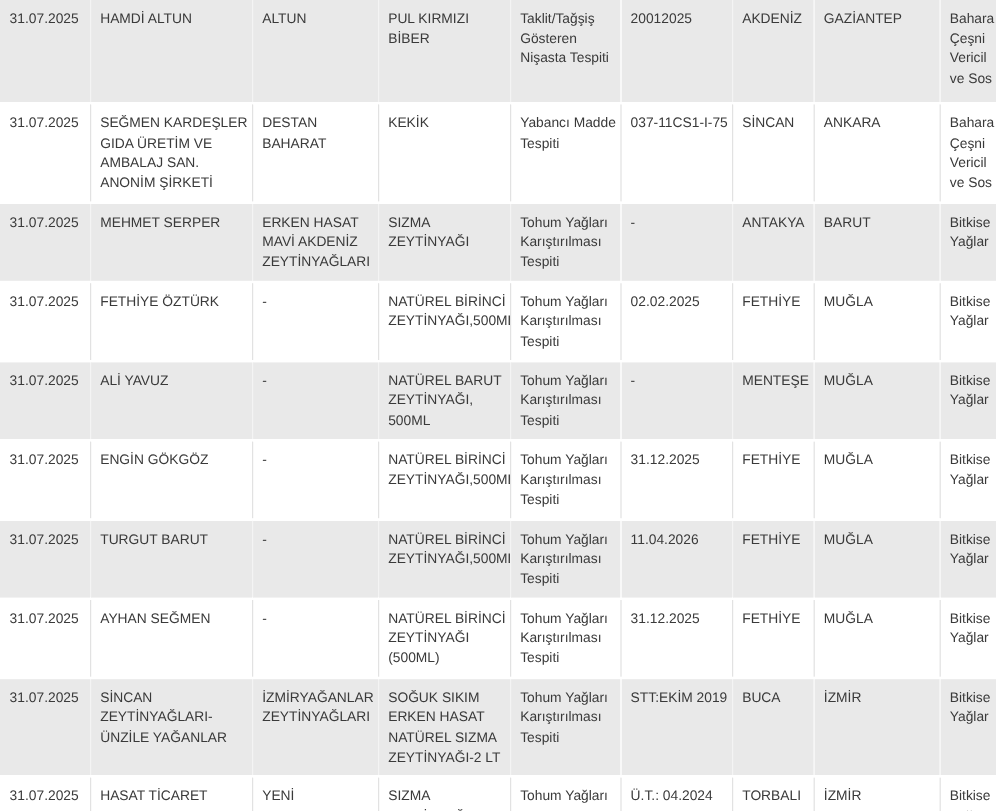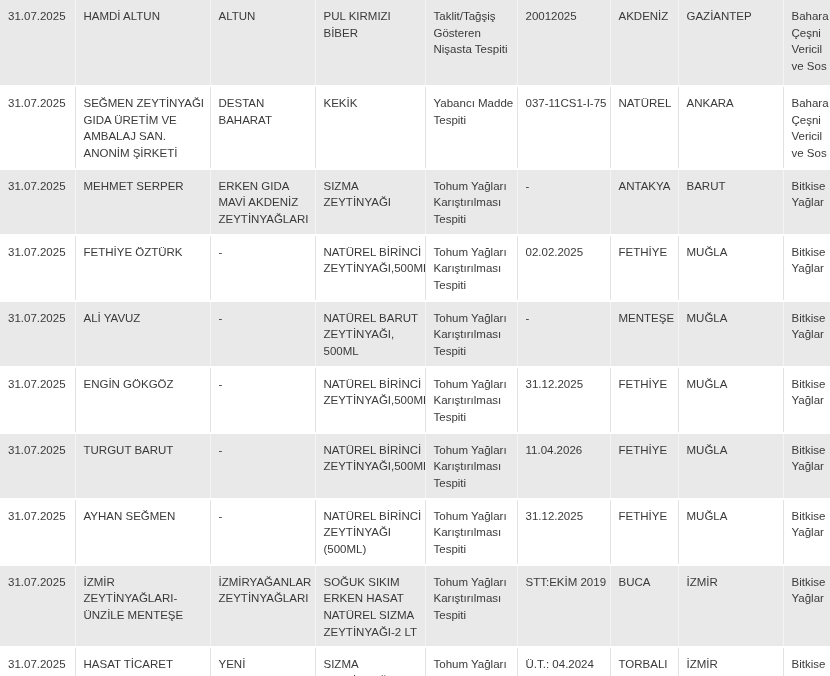--- a/index.html
+++ b/index.html
@@ -86,38 +86,38 @@
     <td>GAZİANTEP</td>
     <td>
           <div class="cat-line">Bahara</div>
           <div class="cat-line">Çeşni</div>
           <div class="cat-line">Vericil</div>
           <div class="cat-line">ve Sos</div>
         </td>
   </tr>
       <tr class="row-even">
     <td>31.07.2025</td>
-    <td>SEĞMEN ZEYTİNYAĞI GIDA ÜRETİM VE AMBALAJ SAN. ANONİM ŞİRKETİ</td>
+    <td>SEĞMEN KARDEŞLER GIDA ÜRETİM VE AMBALAJ SAN. ANONİM ŞİRKETİ</td>
     <td>DESTAN BAHARAT</td>
     <td>KEKİK</td>
     <td>Yabancı Madde Tespiti</td>
     <td>037-11CS1-I-75</td>
-    <td>NATÜREL</td>
+    <td>SİNCAN</td>
     <td>ANKARA</td>
     <td>
           <div class="cat-line">Bahara</div>
           <div class="cat-line">Çeşni</div>
           <div class="cat-line">Vericil</div>
           <div class="cat-line">ve Sos</div>
         </td>
   </tr>
       <tr class="row-odd">
     <td>31.07.2025</td>
     <td>MEHMET SERPER</td>
-    <td>ERKEN GIDA MAVİ AKDENİZ ZEYTİNYAĞLARI</td>
+    <td>ERKEN HASAT MAVİ AKDENİZ ZEYTİNYAĞLARI</td>
     <td>SIZMA ZEYTİNYAĞI</td>
     <td>Tohum Yağları Karıştırılması Tespiti</td>
     <td>-</td>
     <td>ANTAKYA</td>
     <td>BARUT</td>
     <td>
           <div class="cat-line">Bitkise</div>
           <div class="cat-line">Yağlar</div>
         </td>
   </tr>
@@ -186,21 +186,21 @@
     <td>31.12.2025</td>
     <td>FETHİYE</td>
     <td>MUĞLA</td>
     <td>
           <div class="cat-line">Bitkise</div>
           <div class="cat-line">Yağlar</div>
         </td>
   </tr>
       <tr class="row-odd">
     <td>31.07.2025</td>
-    <td>İZMİR ZEYTİNYAĞLARI-ÜNZİLE MENTEŞE</td>
+    <td>SİNCAN ZEYTİNYAĞLARI-ÜNZİLE YAĞANLAR</td>
     <td>İZMİRYAĞANLAR ZEYTİNYAĞLARI</td>
     <td>SOĞUK SIKIM ERKEN HASAT NATÜREL SIZMA ZEYTİNYAĞI-2 LT</td>
     <td>Tohum Yağları Karıştırılması Tespiti</td>
     <td>STT:EKİM 2019</td>
     <td>BUCA</td>
     <td>İZMİR</td>
     <td>
           <div class="cat-line">Bitkise</div>
           <div class="cat-line">Yağlar</div>
         </td>

